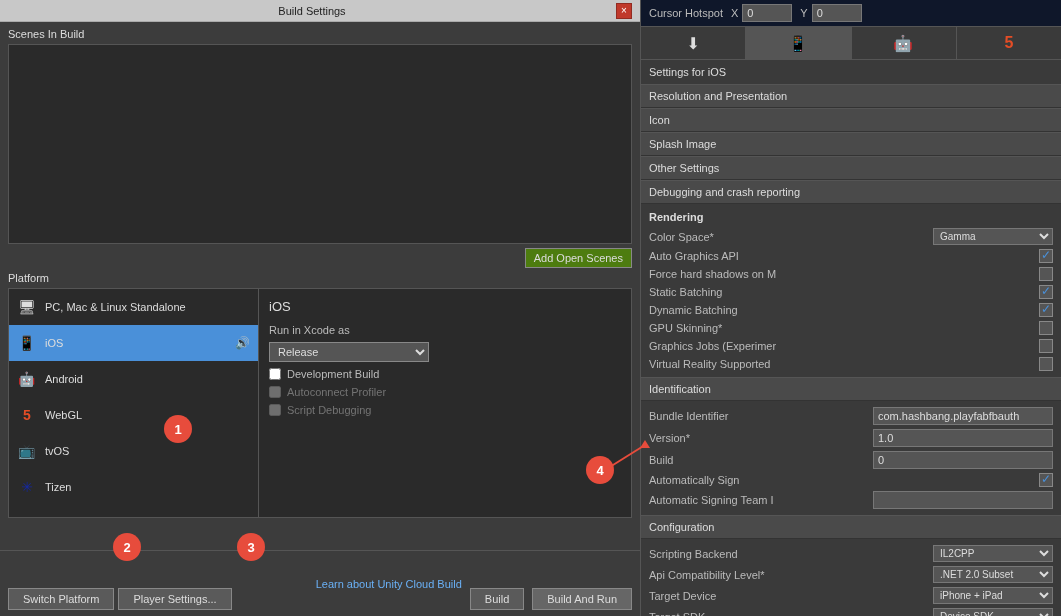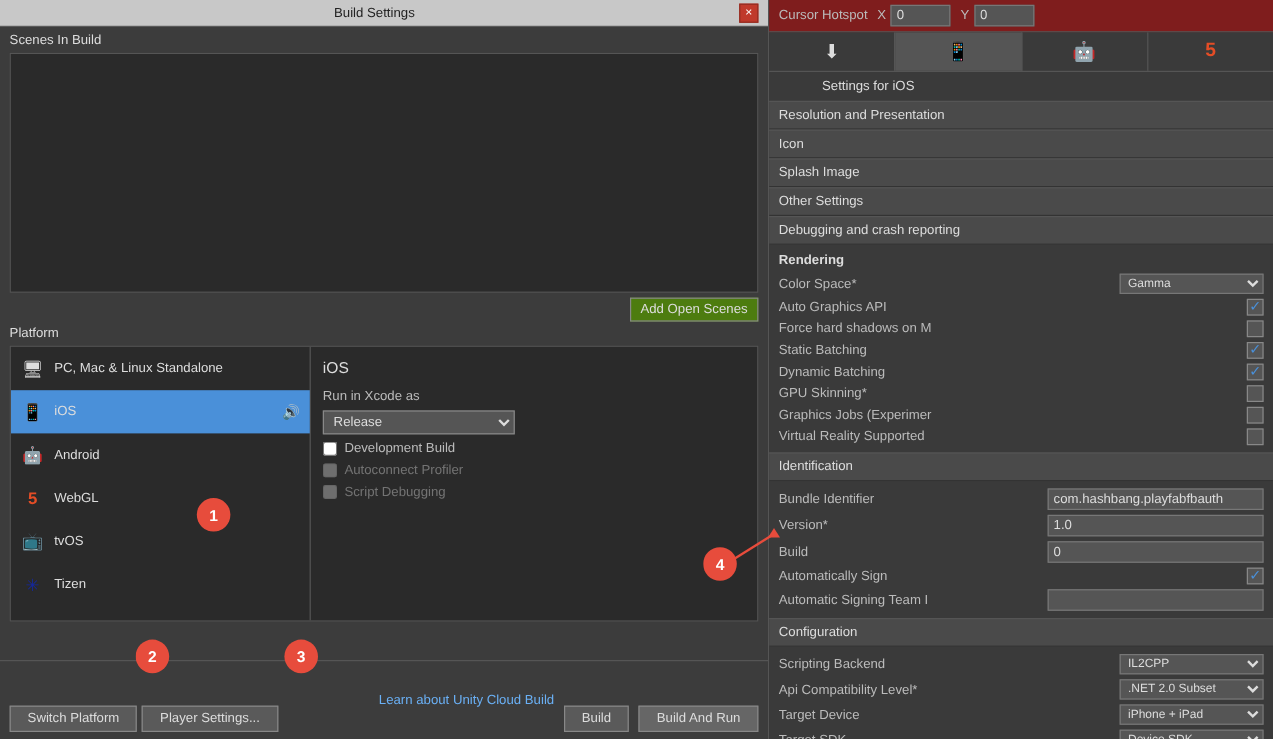--- a/index.html
+++ b/index.html
@@ -226,21 +226,21 @@
 
     .right-panel::-webkit-scrollbar { width: 6px; }
     .right-panel::-webkit-scrollbar-track { background: #2a2a2a; }
     .right-panel::-webkit-scrollbar-thumb { background: #666; }
 
     
     .cursor-hotspot-row {
       display: flex;
       align-items: center;
       padding: 4px 8px;
-      background: #7f1d1d;
+      background: #0f172a;
       border-bottom: 1px solid #555;
       gap: 8px;
     }
     .cursor-label { color: #bbb; font-size: 11px; }
     .coord-group { display: flex; align-items: center; gap: 4px; }
     .coord-label { color: #bbb; font-size: 11px; }
     .coord-input {
       width: 50px;
       background: #555;
       border: 1px solid #777;
@@ -265,21 +265,20 @@
     }
     .platform-tab:last-child { border-right: none; }
     .platform-tab.active { background: #555; }
 
     
     .settings-label {
       padding: 6px 8px;
       color: #ddd;
       font-size: 11px;
       background: #3a3a3a;
-      margin-left: 36px;
     }
 
     
     .section-header {
       background: #4a4a4a;
       padding: 5px 8px;
       color: #ddd;
       font-size: 11px;
       border-top: 1px solid #555;
       border-bottom: 1px solid #333;

